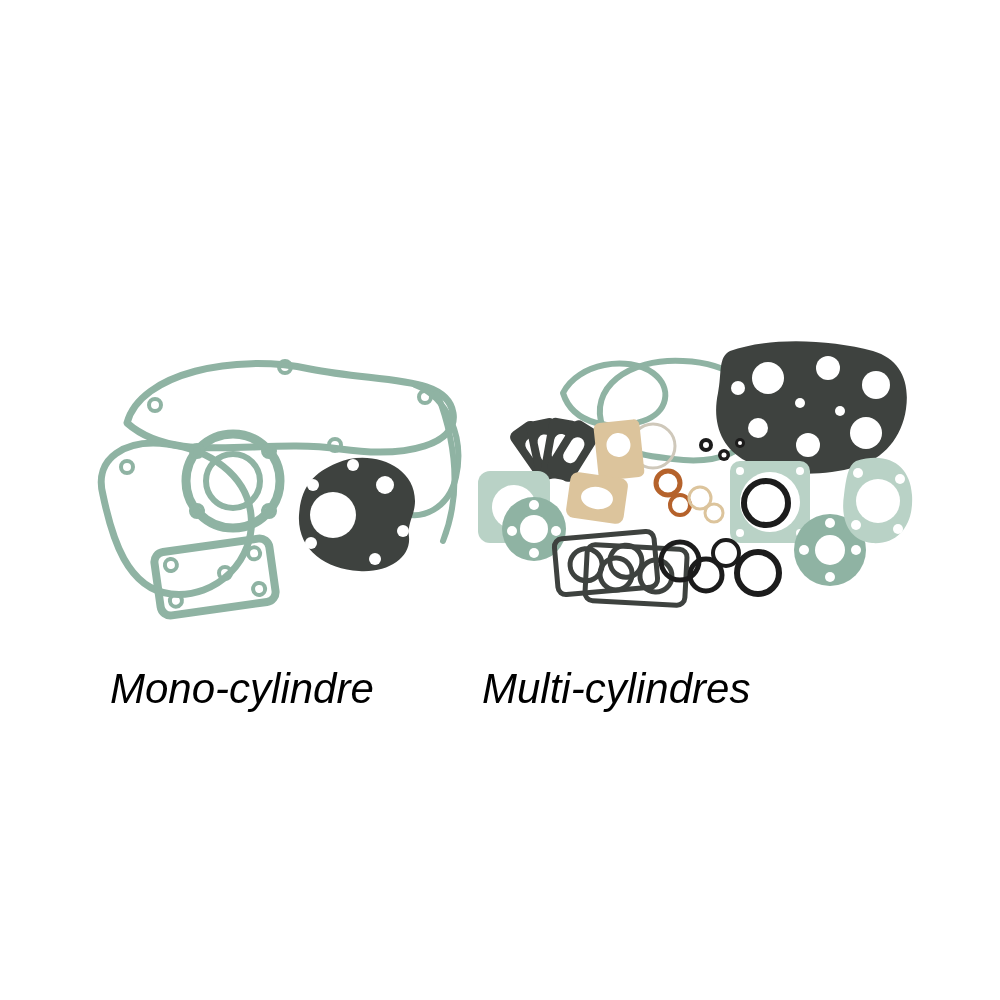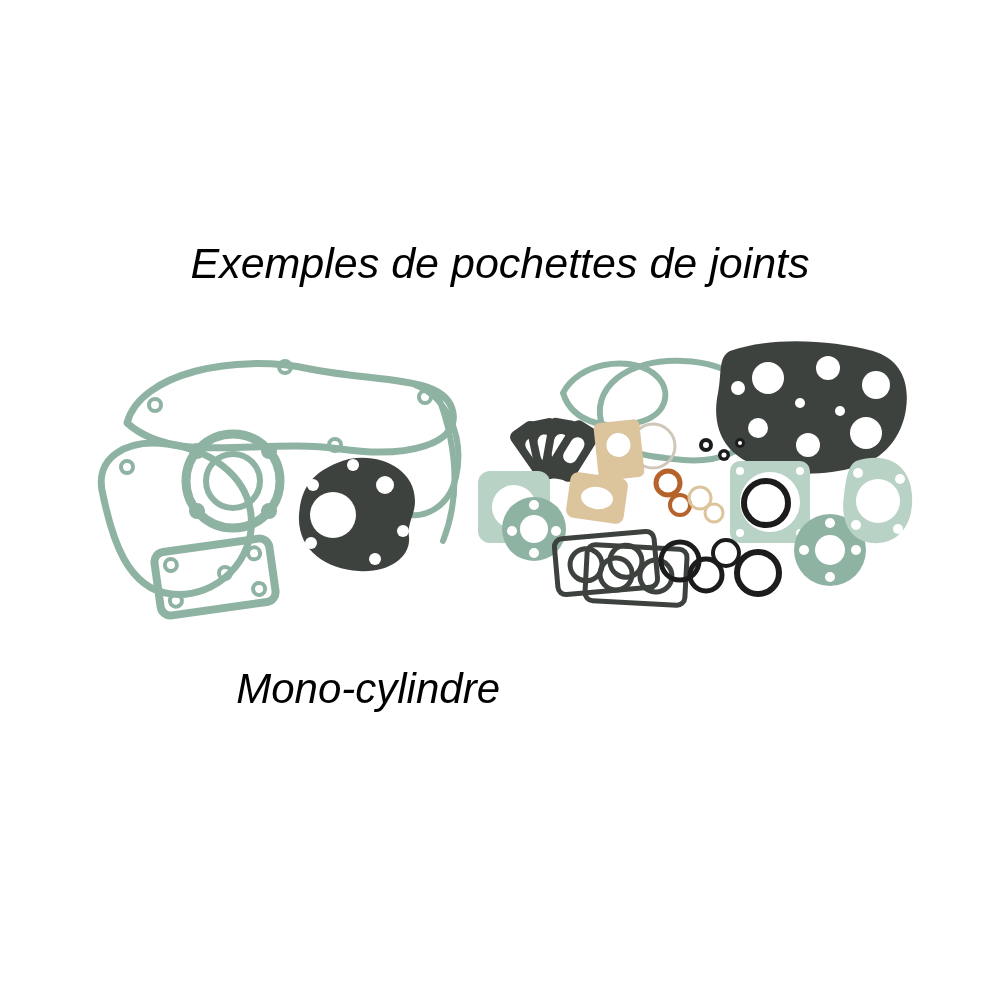--- a/index.html
+++ b/index.html
@@ -30,21 +30,21 @@
     letter-spacing:0px;
   }
   .fig{position:absolute;}
   .fig-left{left:85px;top:345px;width:390px;height:290px;}
   .fig-right{left:468px;top:333px;width:452px;height:302px;}
   .caption{
     position:absolute;top:665px;
     font-style:italic;
     font-size:42px;
     color:var(--text);
-    text-align:right;
+    text-align:left;
   }
   .caption-mono{left:110px;width:390px;}
   .caption-multi{left:482px;width:450px;}
 
   
   .s-teal{stroke:var(--gasket-teal);fill:none;stroke-linejoin:round;stroke-linecap:round;}
   .f-teal{fill:var(--gasket-teal);}
   .f-teal-light{fill:var(--gasket-teal-light);}
   .f-dark{fill:var(--gasket-dark);}
   .s-dark{stroke:var(--gasket-dark);fill:none;stroke-linejoin:round;}
@@ -55,21 +55,20 @@
   .s-tan{stroke:var(--gasket-tan);fill:none;}
   .f-white{fill:#ffffff;}
   .s-gray{stroke:#cfc8ba;fill:none;}
 </style>
 </head>
 <body>
 
 <div class="page">
 
   <div class="title">
-    <div>Exemples de pochettes de joints</div>
   </div>
 
   <svg class="fig fig-left" viewBox="0 0 390 290" xmlns="http://www.w3.org/2000/svg" aria-hidden="true">
 
     <g>
       <path class="s-teal" stroke-width="7" d="M42,78 C55,28 150,8 225,24 C295,38 362,30 368,68 C373,98 325,114 255,104 C175,92 92,122 42,78 Z"></path>
       <circle class="s-teal" stroke-width="4" cx="70" cy="60" r="6"></circle>
       <circle class="s-teal" stroke-width="4" cx="200" cy="22" r="6"></circle>
       <circle class="s-teal" stroke-width="4" cx="340" cy="52" r="6"></circle>
       <circle class="s-teal" stroke-width="4" cx="250" cy="100" r="6"></circle>
@@ -239,14 +238,15 @@
       <path class="f-teal-light" d="M388,128 C420,118 442,132 444,162 C446,192 430,212 404,210 C382,208 372,188 376,162 C378,146 380,132 388,128 Z"></path>
       <circle class="f-white" cx="410" cy="168" r="22"></circle>
       <circle class="f-white" cx="390" cy="140" r="5"></circle>
       <circle class="f-white" cx="432" cy="146" r="5"></circle>
       <circle class="f-white" cx="430" cy="196" r="5"></circle>
       <circle class="f-white" cx="388" cy="192" r="5"></circle>
     </g>
   </svg>
 
   <div class="caption caption-mono">Mono-cylindre</div>
+  <div class="caption caption-multi">Multi-cylindres</div>
 
 </div>
 
 </body></html>

